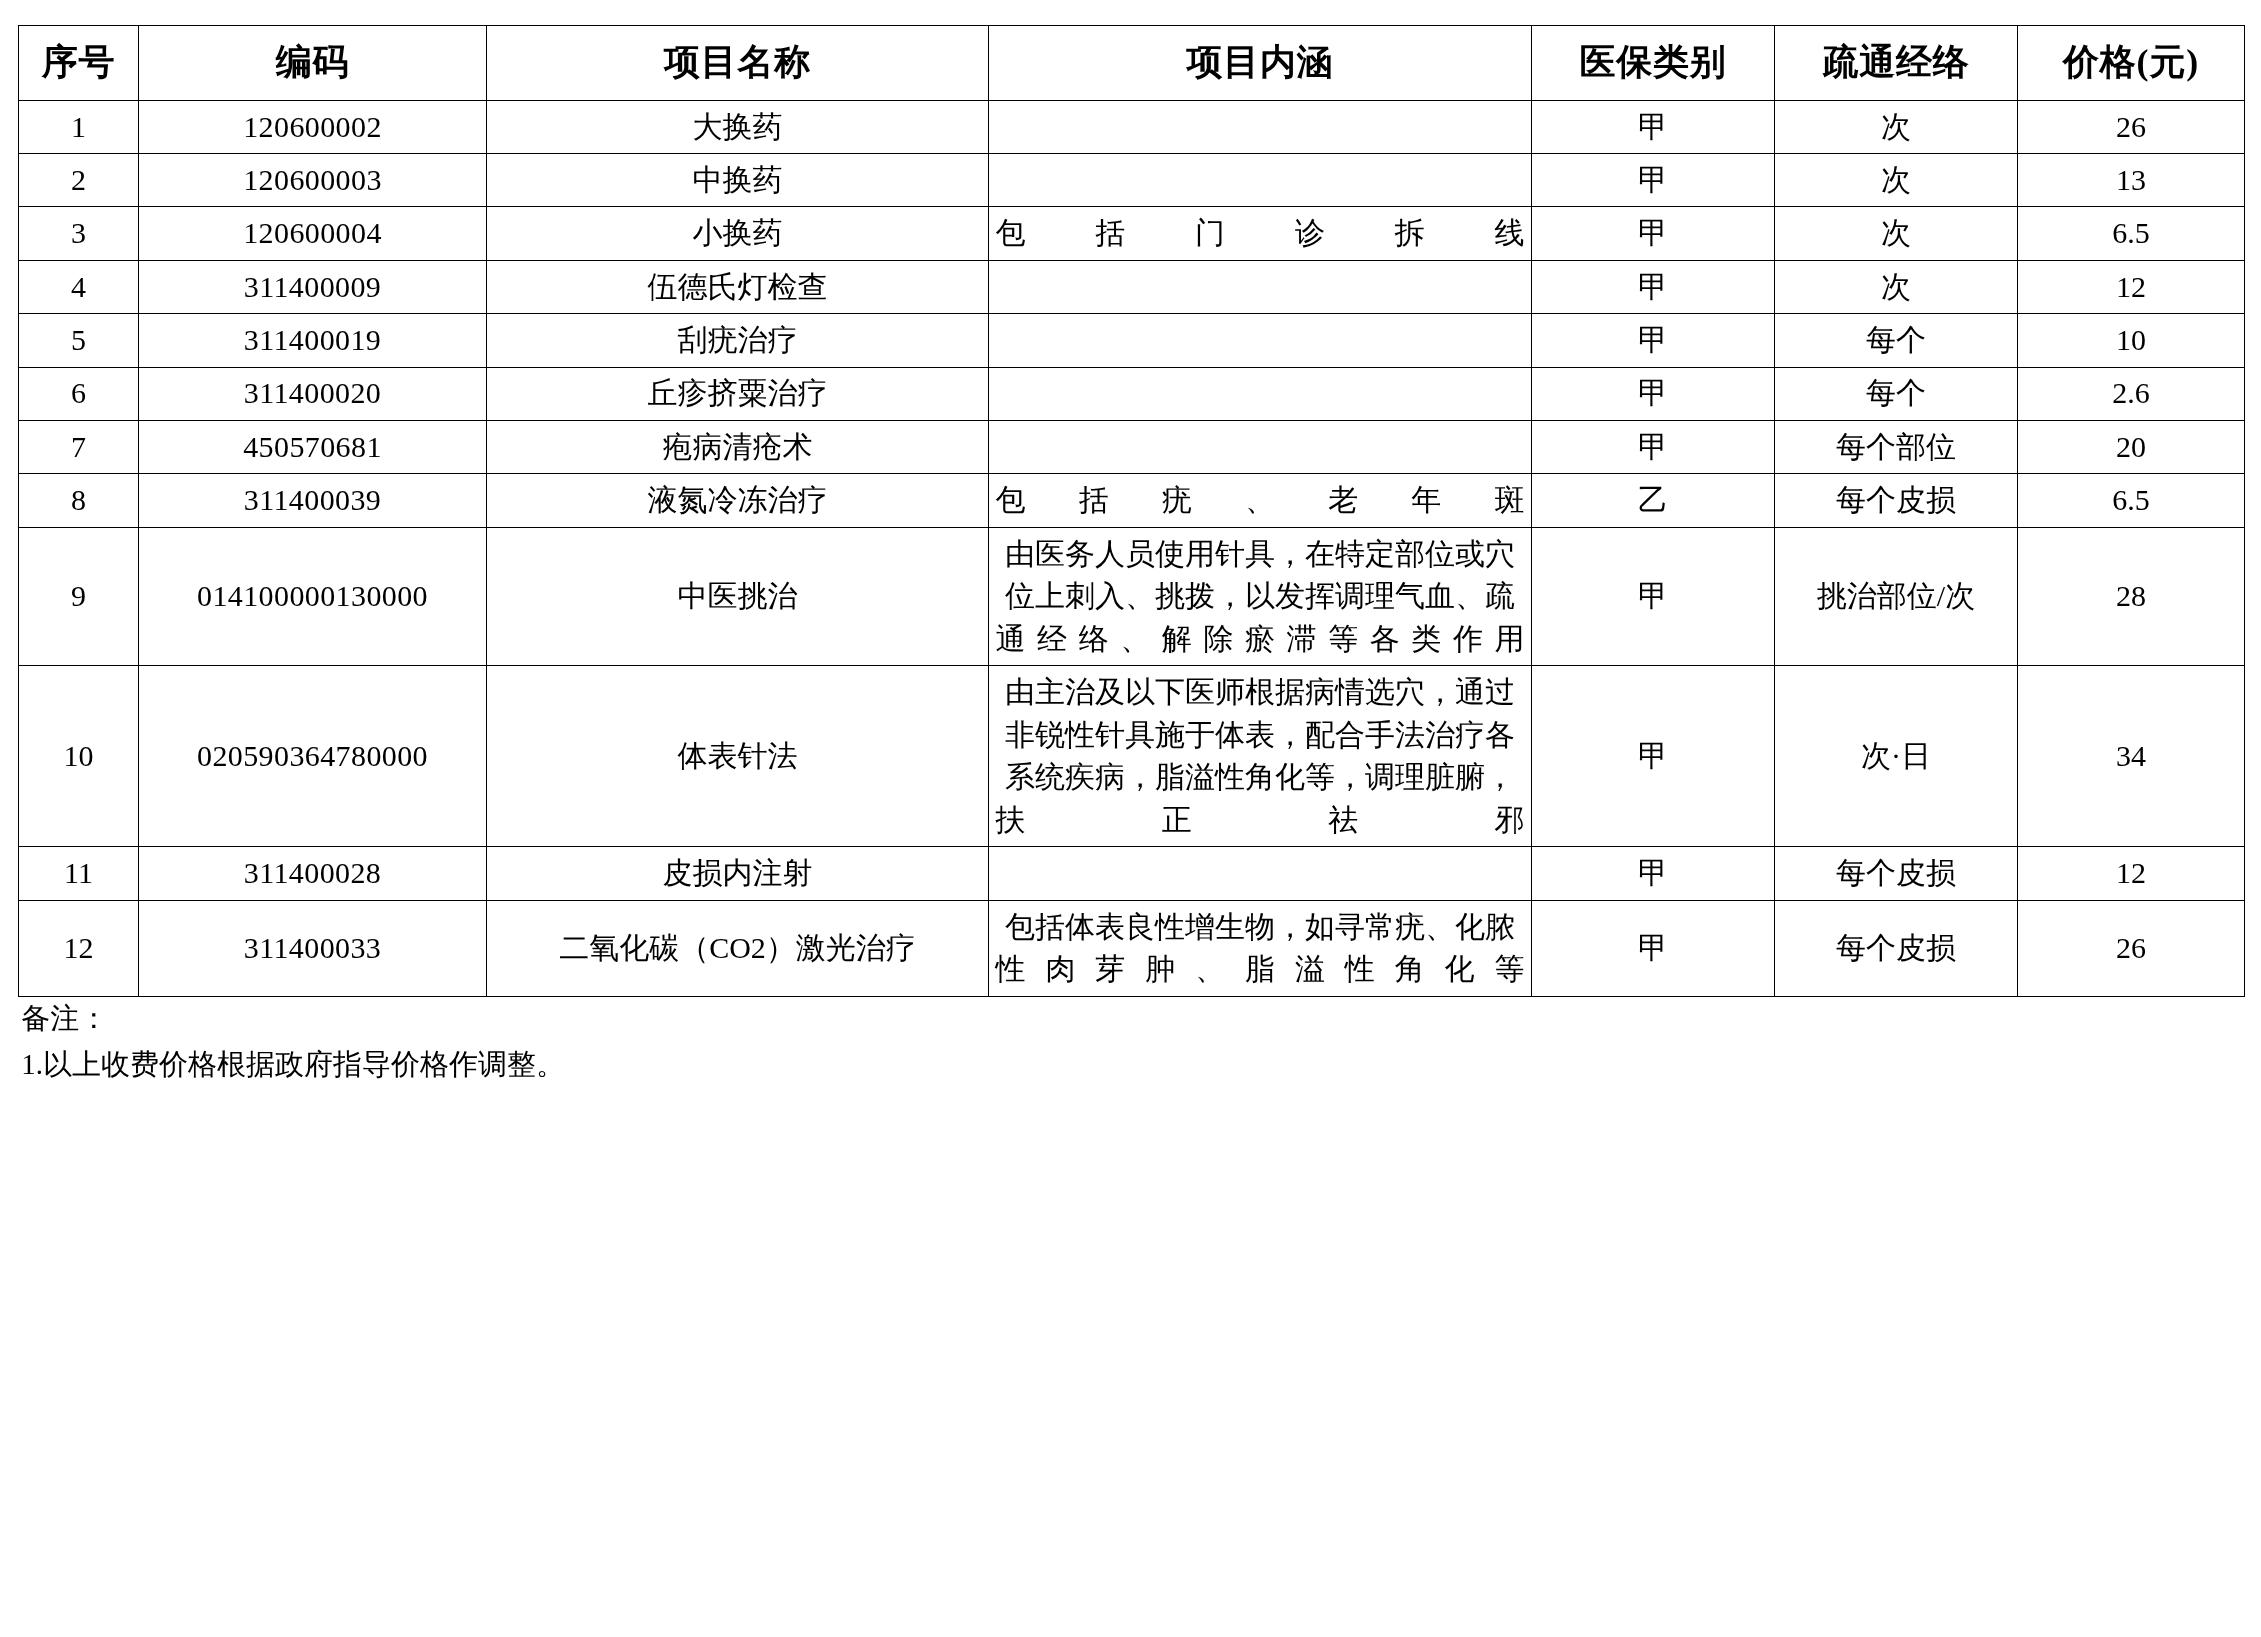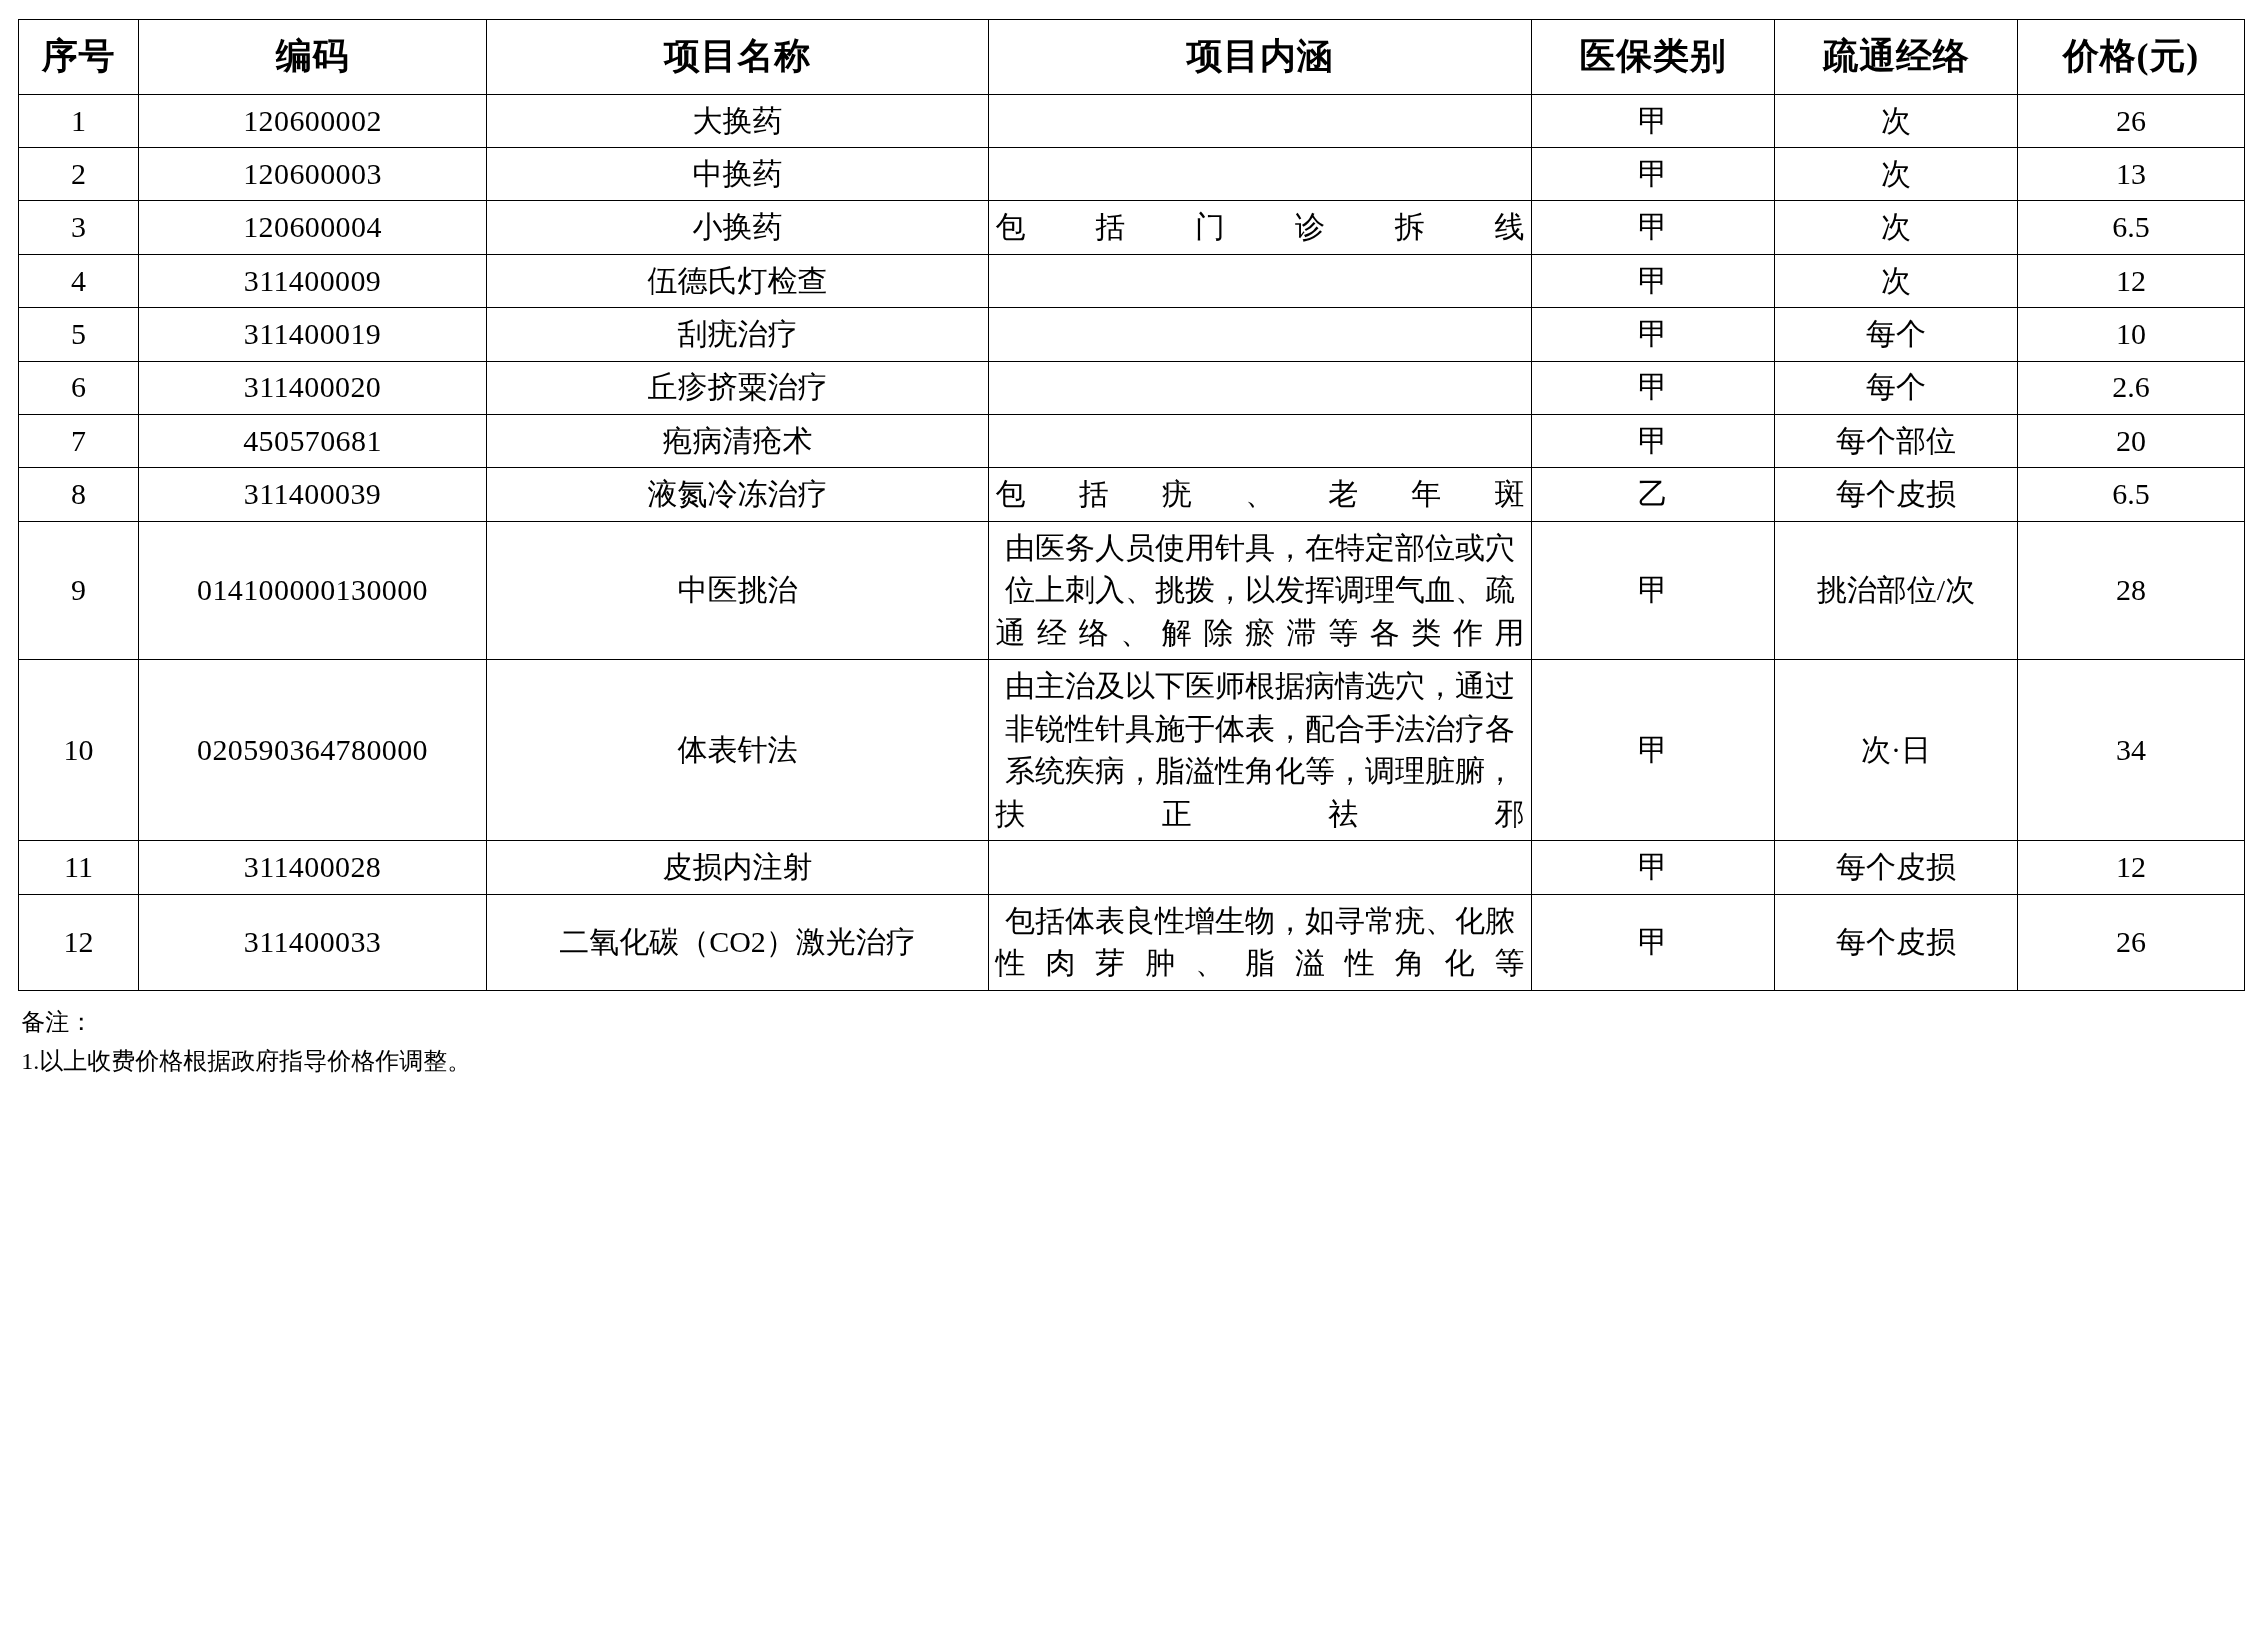--- a/index.html
+++ b/index.html
@@ -8,21 +8,21 @@
     background: #ffffff;
   }
   body {
     width: 2261px;
     font-family: "Liberation Serif", "DejaVu Serif", serif;
     color: #000000;
   }
   .page {
     width: 1950px;
     box-sizing: border-box;
-    padding: 19px 18px 0 18px;
+    padding: 25px 18px 0 18px;
   }
   table.price-table {
     border-collapse: collapse;
     width: 2226px;
     table-layout: fixed;
   }
   table.price-table td,
   table.price-table th {
     border: 1.6px solid #000000;
     vertical-align: middle;
@@ -64,22 +64,21 @@
     letter-spacing: 0.4px;
   }
   td.cell-idx {
     font-size: 31px;
   }
   td.cell-price {
     font-size: 31px;
     margin-top: 43px;
   }
   .notes {
-    margin-top: 13px;
-    font-size: 24px;
+    font-size: 29px;
     line-height: 1.5;
     padding-left: 3.2px;
   }
   .notes div {
     margin-bottom: 3.2px;
   }
 </style>
 </head>
 <body>
 

